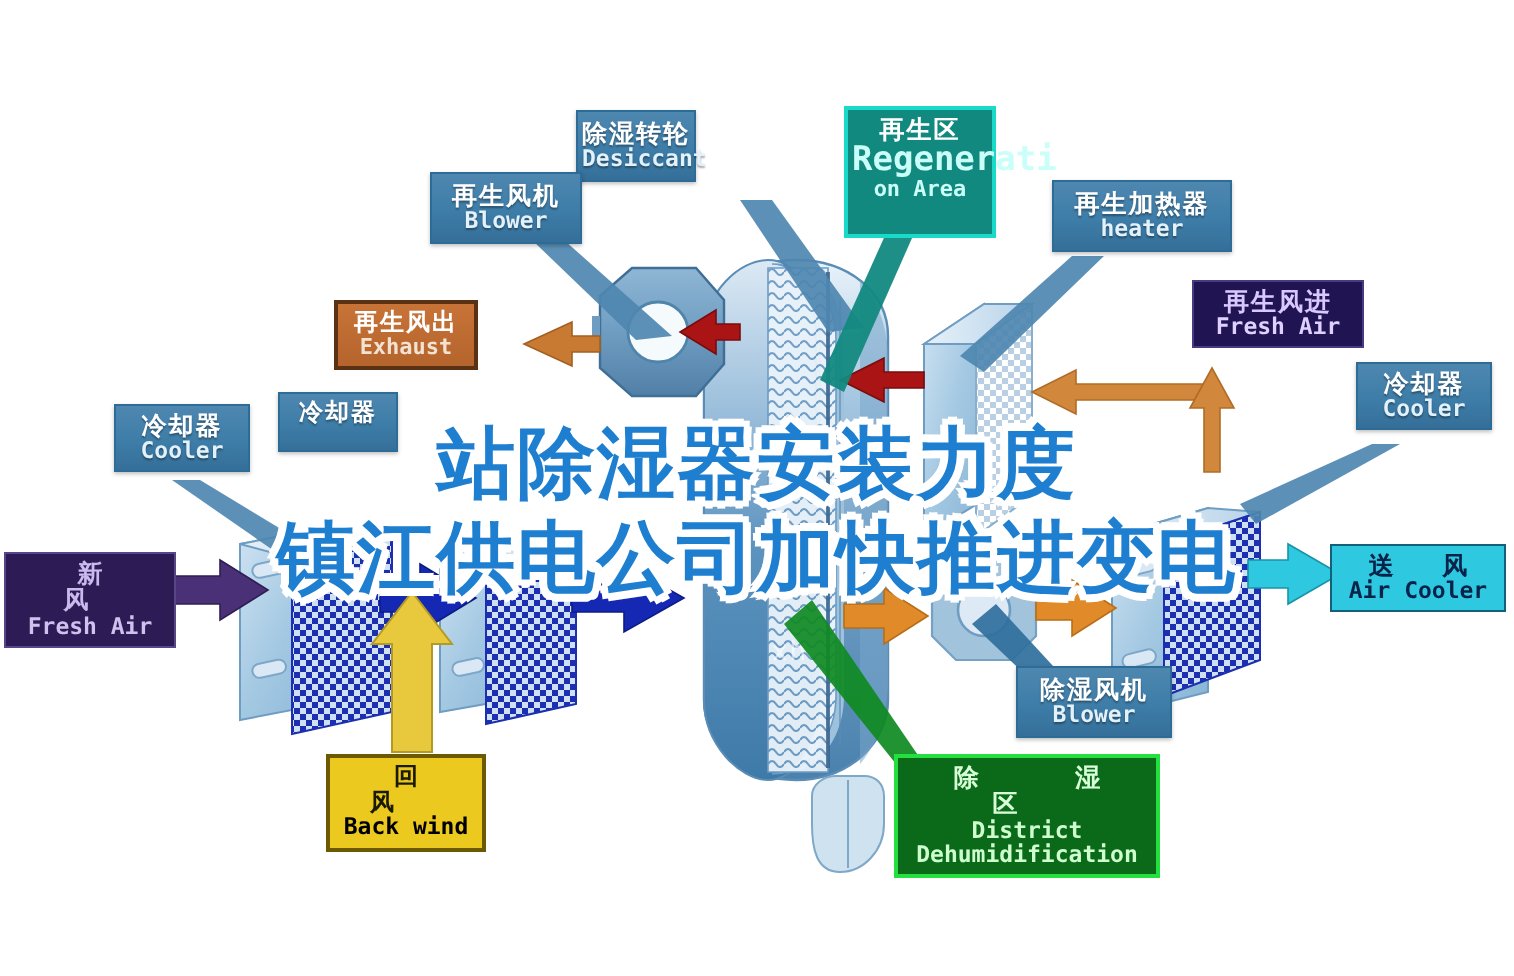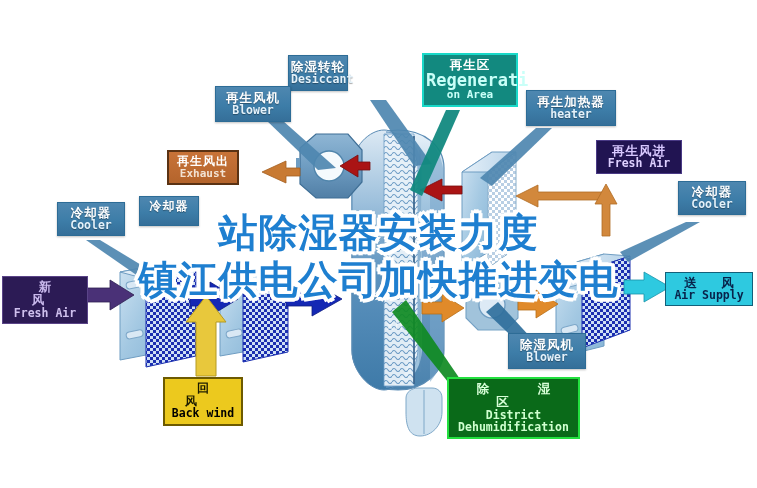--- a/index.html
+++ b/index.html
@@ -264,21 +264,21 @@
   <div class="lbl cal-blue" style="left:215px;top:86px;width:76px;padding:4px 2px 5px;font-size:12px;">
     <span class="cn" style="font-size:12.5px">再生风机</span>
     <span class="en" style="font-size:11.5px">Blower</span>
   </div>
 
   <div class="lbl cal-orange" style="left:167px;top:150px;width:72px;padding:3px 2px 4px;">
     <span class="cn" style="font-size:12px">再生风出</span>
     <span class="en" style="font-size:11px">Exhaust</span>
   </div>
 
-  <div class="lbl cal-teal" style="left:422px;top:53px;width:96px;padding:3px 2px 4px;">
+  <div class="lbl cal-teal" style="left:422px;top:53px;width:76px;padding:3px 2px 16px;">
     <span class="cn" style="font-size:12.5px">再生区</span>
     <span class="en" style="font-size:17px">Regenerati</span>
     <span class="en" style="font-size:11px">on Area</span>
   </div>
 
   <div class="lbl cal-blue" style="left:526px;top:90px;width:90px;padding:4px 2px 5px;">
     <span class="cn" style="font-size:12.5px">再生加热器</span>
     <span class="en" style="font-size:11.5px">heater</span>
   </div>
 
@@ -317,16 +317,16 @@
   </div>
 
   <div class="lbl cal-green" style="left:447px;top:377px;width:133px;padding:3px 2px 4px;">
     <span class="cn" style="font-size:12.5px">除 湿 区</span>
     <span class="en" style="font-size:11.5px">District</span>
     <span class="en" style="font-size:11.5px">Dehumidification</span>
   </div>
 
   <div class="lbl cal-cyan" style="left:665px;top:262px;width:88px;padding:3px 2px 4px;margin-top:10px;">
     <span class="cn" style="font-size:12.5px">送 风</span>
-    <span class="en" style="font-size:11.5px">Air Supply</span>
+    <span class="en" style="font-size:11.5px">Air Cooler</span>
   </div>
 
 </div>
 
 </body></html>

